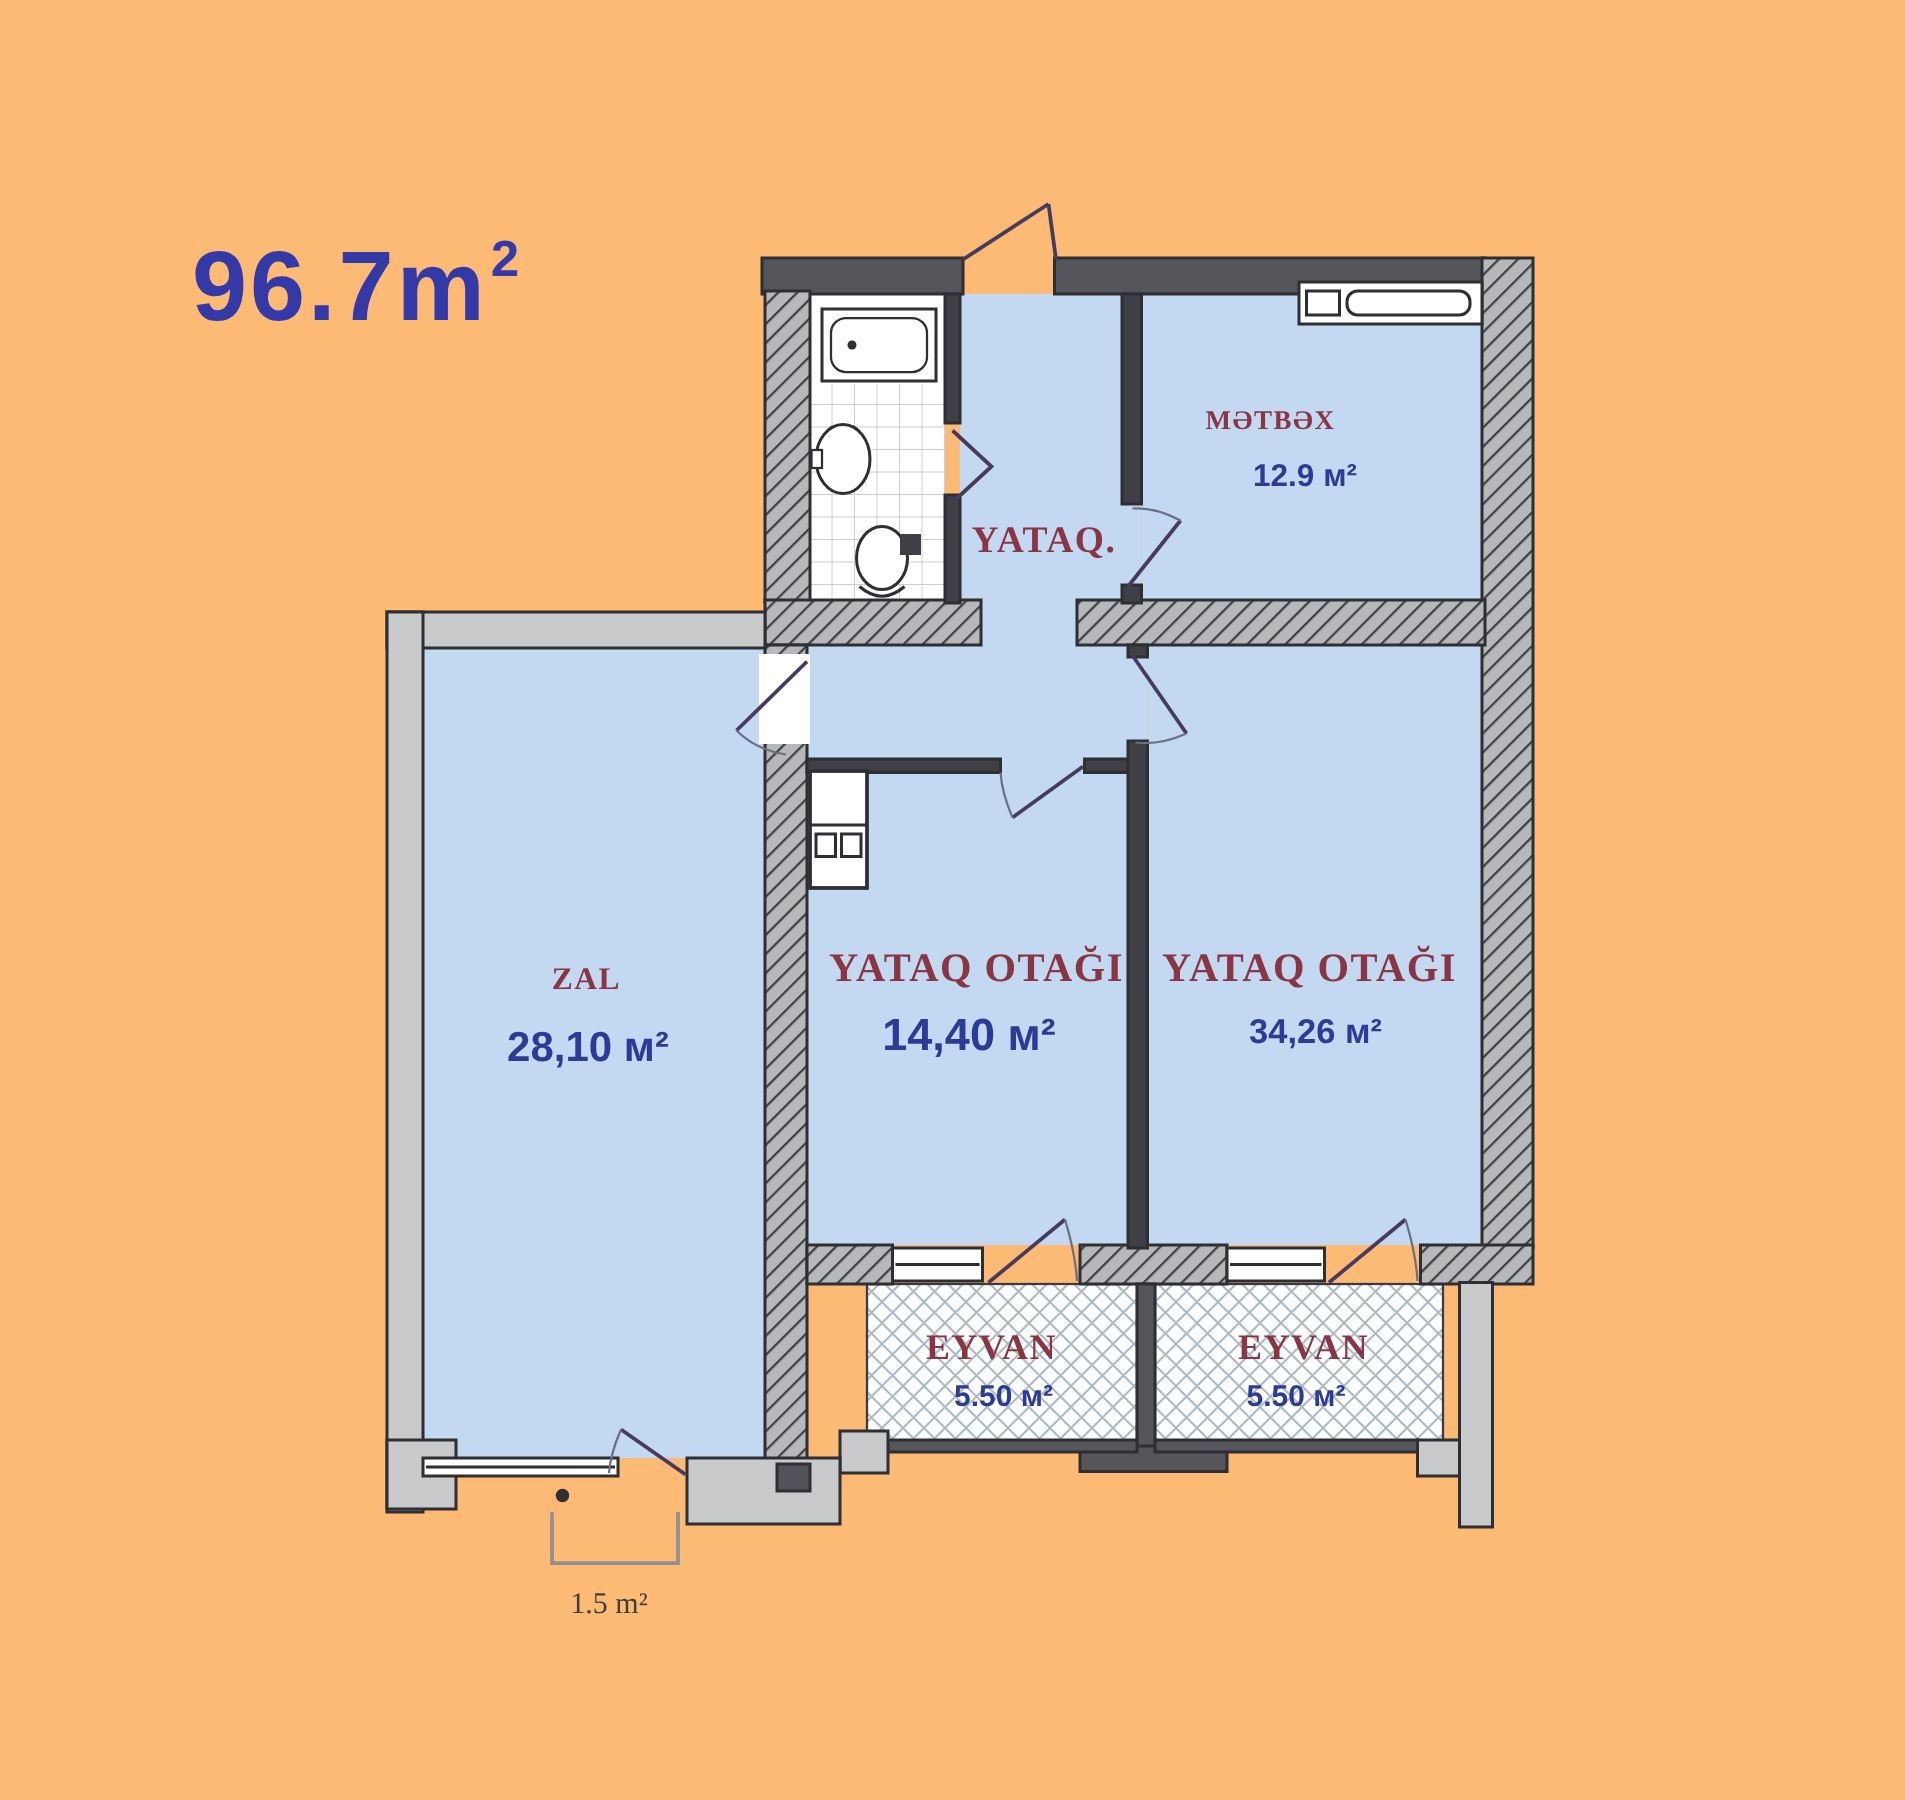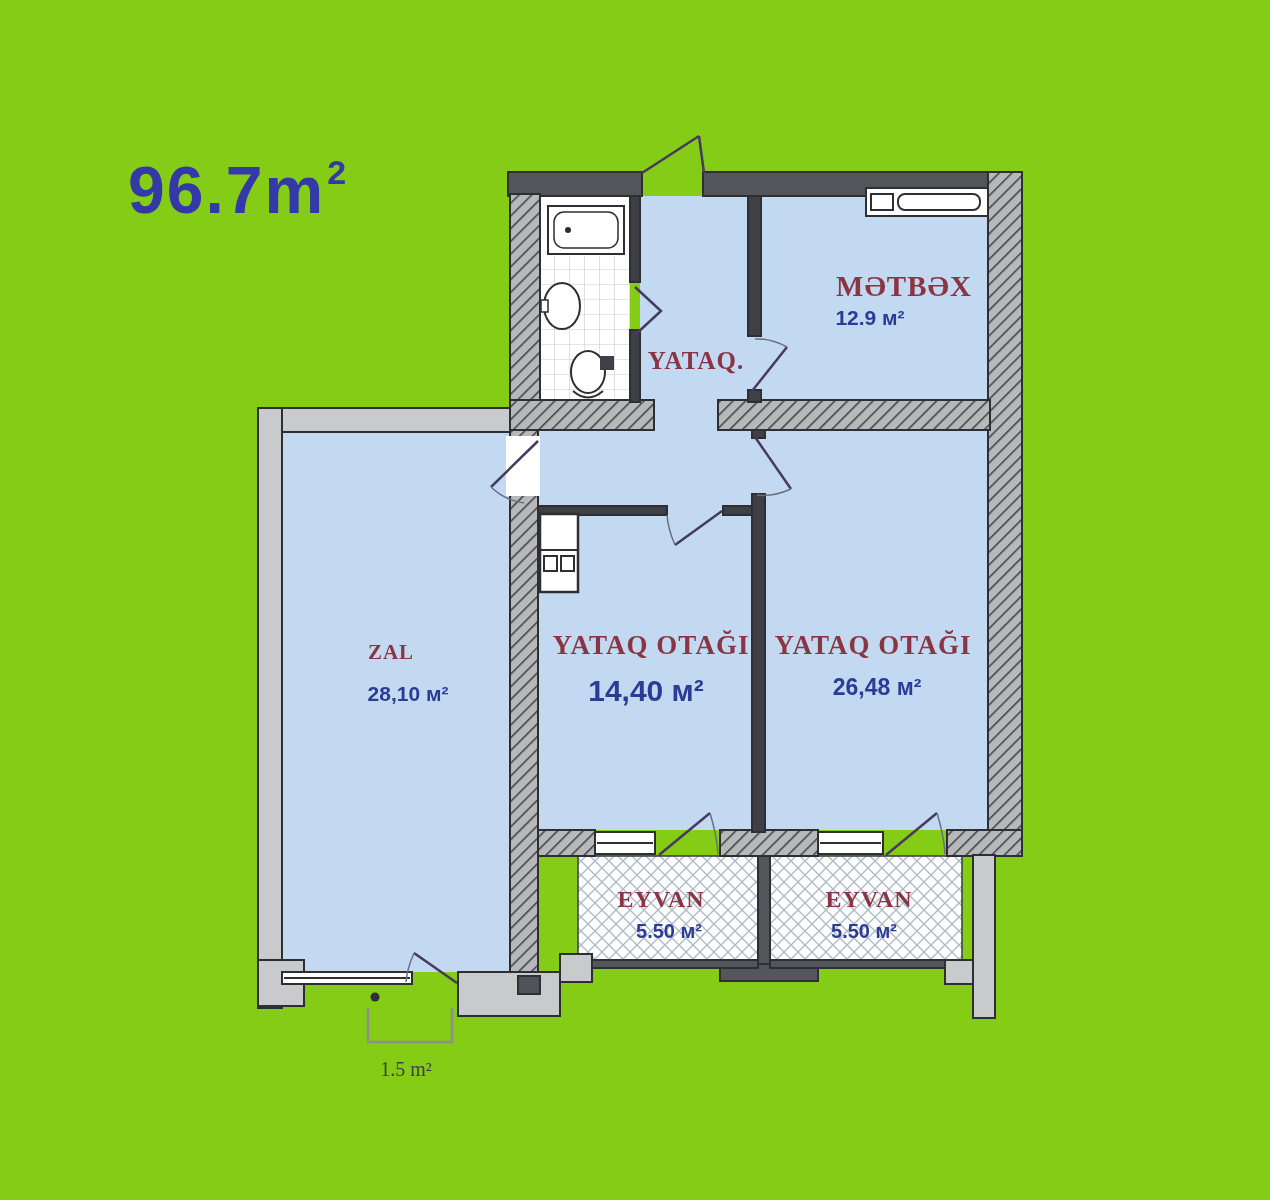--- a/index.html
+++ b/index.html
@@ -1,16 +1,16 @@
 <!DOCTYPE html>
 <html><head>
 <meta charset="utf-8">
 <style>
   html,body{margin:0;padding:0;background:#ffffff;}
-  .screen{position:relative;width:1270px;height:1200px;background:#84cc16;overflow:hidden;
+  .screen{position:relative;width:1270px;height:1200px;background:#fdba74;overflow:hidden;
           font-family:"Liberation Sans",sans-serif;}
   .plan-svg{position:absolute;left:0;top:0;}
   .title{position:absolute;left:128px;top:152px;color:#3439a8;font-weight:bold;
          font-size:66px;letter-spacing:2px;font-family:"Liberation Sans",sans-serif;}
   .title sup{font-size:34px;position:relative;top:-6px;left:2px;}
   .plan-label{position:absolute;transform:translateX(-50%);white-space:nowrap;text-align:center;}
   .room-name{font-family:"Liberation Serif",serif;font-weight:bold;color:#8a3544;
              font-size:26px;letter-spacing:1px;}
   .room-area{font-family:"Liberation Sans",sans-serif;font-weight:bold;color:#2c3c96;font-size:21px;}
   .small-area{font-family:"Liberation Serif",serif;color:#3f3f3f;font-size:20px;font-weight:normal;margin-top:48px;}
@@ -150,33 +150,33 @@
     <g>
       <path d="M 368,1008 L 368,1042 L 452,1042 L 452,1008" fill="none" stroke="#909090" stroke-width="2.5"></path>
       <circle cx="375" cy="997" r="4.5" fill="#2f2f35"></circle>
     </g>
   </svg>
 
   <div class="title">
     <span>96.7</span><span>m</span><sup>2</sup>
   </div>
 
-  <div class="plan-label room-name" style="left:904px;top:270px;font-size:29px">MƏTBƏX</div>
+  <div class="plan-label room-name" style="left:847px;top:270px;font-size:18px">MƏTBƏX</div>
   <div class="plan-label room-area" style="left:870px;top:306px">12.9 м²</div>
 
   <div class="plan-label room-name" style="left:696px;top:347px;font-size:25px">YATAQ.</div>
 
   <div class="plan-label room-name" style="left:391px;top:640px;font-size:21px">ZAL</div>
-  <div class="plan-label room-area" style="left:408px;top:682px;font-size:21px">28,10 м²</div>
+  <div class="plan-label room-area" style="left:392px;top:682px;font-size:28px">28,10 м²</div>
 
   <div class="plan-label room-name" style="left:651px;top:630px;font-size:27px">YATAQ OTAĞI</div>
   <div class="plan-label room-area" style="left:646px;top:674px;font-size:30px">14,40 м²</div>
 
   <div class="plan-label room-name" style="left:873px;top:630px;font-size:27px">YATAQ OTAĞI</div>
-  <div class="plan-label room-area" style="left:877px;top:674px;font-size:23px">26,48 м²</div>
+  <div class="plan-label room-area" style="left:877px;top:674px;font-size:23px">34,26 м²</div>
 
   <div class="plan-label room-name" style="left:661px;top:886px;font-size:24px">EYVAN</div>
   <div class="plan-label room-area" style="left:669px;top:920px;font-size:20px">5.50 м²</div>
 
   <div class="plan-label room-name" style="left:869px;top:886px;font-size:24px">EYVAN</div>
   <div class="plan-label room-area" style="left:864px;top:920px;font-size:20px">5.50 м²</div>
 
   <div class="plan-label small-area" style="left:406px;top:1010px">1.5 m²</div>
 
 </div>

